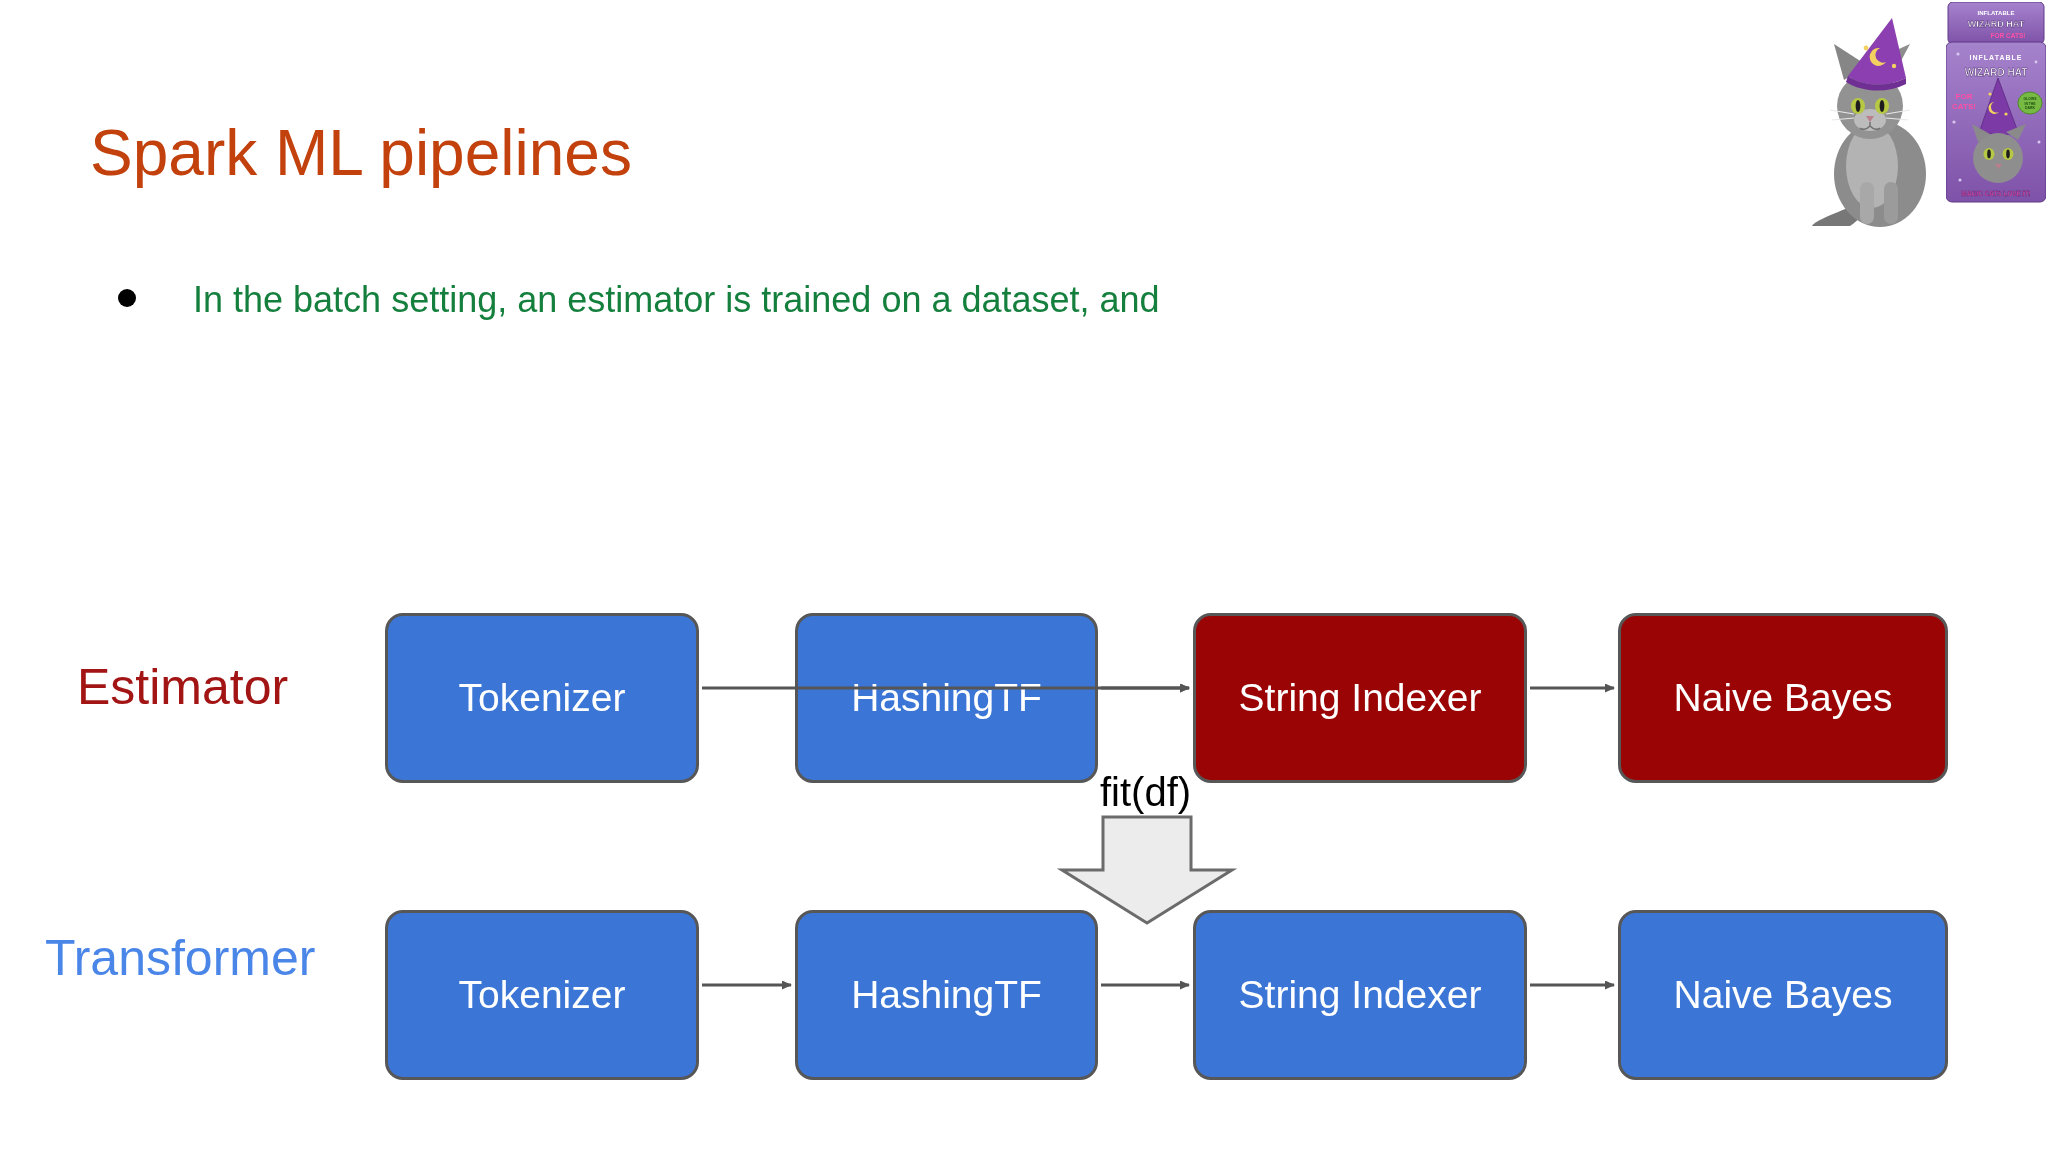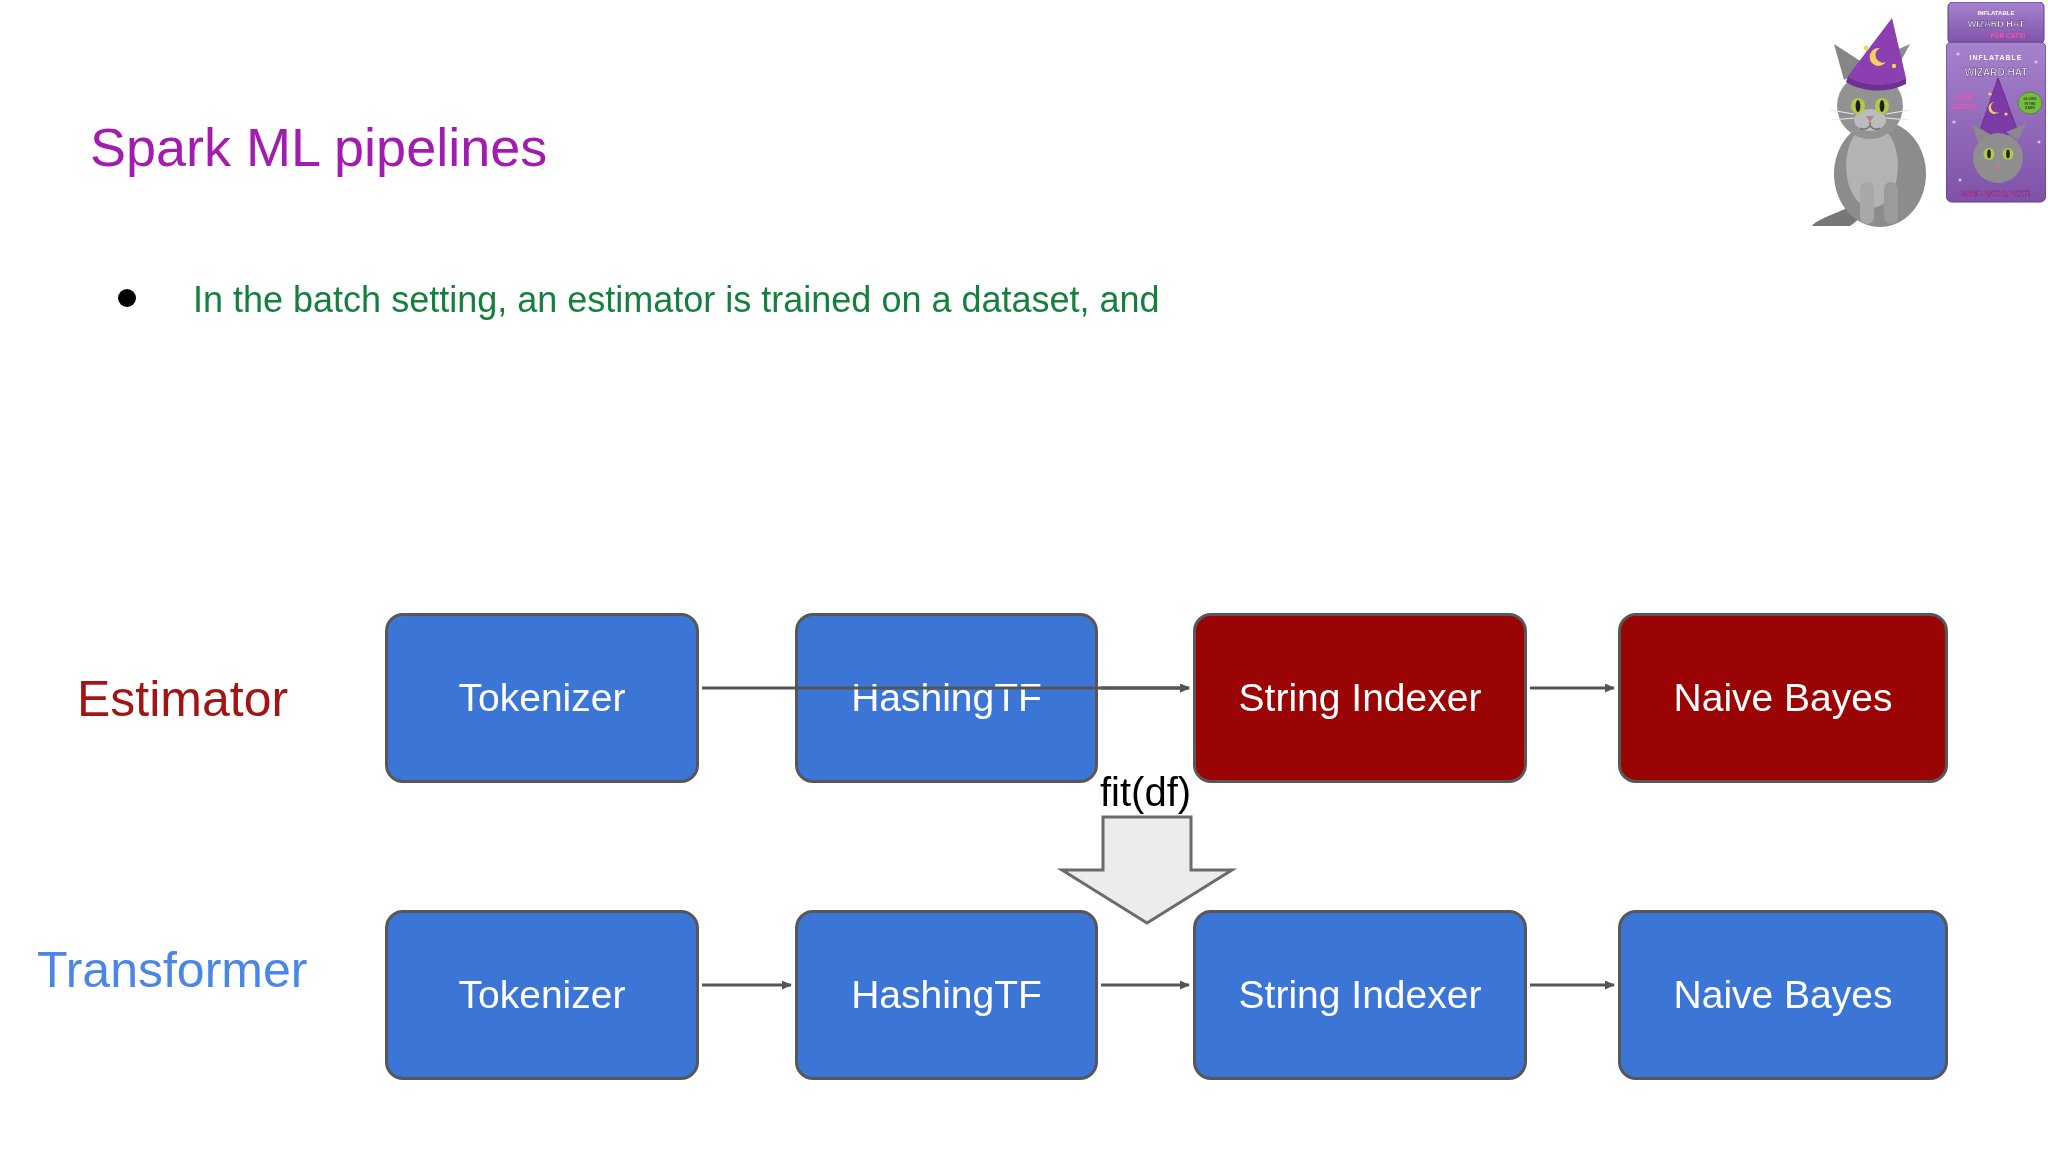--- a/index.html
+++ b/index.html
@@ -1,24 +1,24 @@
 <!DOCTYPE html>
 <html><head>
 <meta charset="utf-8">
 <style>
   html,body{margin:0;padding:0;background:#ffffff;}
   .slide{
     position:relative;width:2048px;height:1152px;background:#ffffff;overflow:hidden;
     font-family:"Liberation Sans","DejaVu Sans",sans-serif;color:#000;
   }
   .abs{position:absolute;}
-  .title{left:90px;top:118px;font-size:54px;line-height:1.1;color:#a21caf;text-align:right;}
+  .title{left:90px;top:118px;font-size:64px;line-height:1.1;color:#c2410c;text-align:right;}
   .bullet-dot{left:118px;top:289px;width:18px;height:18px;border-radius:50%;background:#000;}
   .bullet-text{left:193px;top:268px;font-size:36px;line-height:63px;color:#15803d;}
-  .row-label{font-size:50px;line-height:56px;white-space:nowrap;margin-top:12px;}
+  .row-label{font-size:50px;line-height:56px;white-space:nowrap;}
   .stage{
     height:170px;border:3px solid #575757;border-radius:18px;box-sizing:border-box;
     display:flex;align-items:center;justify-content:center;
     color:#ffffff;font-size:39px;white-space:nowrap;
   }
   .row1{top:613px;} .row2{top:910px;}
   .fit-label{left:1100px;top:763px;font-size:40px;line-height:40px;color:#000;margin-top:9px;}
   .overlay{left:0;top:0;pointer-events:none;}
   .decor-svg{position:absolute;}
 </style>
@@ -28,21 +28,21 @@
 <div class="slide">
 
   <div class="abs title">Spark ML pipelines</div>
 
   <div class="abs bullet-dot"></div>
   <div class="abs bullet-text">
     <div>In the batch setting, an estimator is trained on a dataset, and</div>
   </div>
 
   <div class="abs row-label" style="left: 77px; top: 659px; color: rgb(163, 20, 20);">Estimator</div>
-  <div class="abs row-label" style="left: 37px; top: 930px; color: rgb(74, 134, 232);">Transformer</div>
+  <div class="abs row-label" style="left: 45px; top: 930px; color: rgb(74, 134, 232);">Transformer</div>
 
   <div class="abs stage row1" style="left: 385px; width: 314px; background-color: rgb(59, 118, 214); border-color: rgb(87, 87, 87);">Tokenizer</div>
   <div class="abs stage row1" style="left: 795px; width: 303px; background-color: rgb(59, 118, 214); border-color: rgb(87, 87, 87);">HashingTF</div>
   <div class="abs stage row1" style="left: 1193px; width: 334px; background-color: rgb(154, 4, 4); border-color: rgb(87, 87, 87);">String Indexer</div>
   <div class="abs stage row1" style="left: 1618px; width: 330px; background-color: rgb(154, 4, 4); border-color: rgb(87, 87, 87);">Naive Bayes</div>
 
   <div class="abs stage row2" style="left: 385px; width: 314px; background-color: rgb(59, 118, 214); border-color: rgb(87, 87, 87);">Tokenizer</div>
   <div class="abs stage row2" style="left: 795px; width: 303px; background-color: rgb(59, 118, 214); border-color: rgb(87, 87, 87);">HashingTF</div>
   <div class="abs stage row2" style="left: 1193px; width: 334px; background-color: rgb(59, 118, 214); border-color: rgb(87, 87, 87);">String Indexer</div>
   <div class="abs stage row2" style="left: 1618px; width: 330px; background-color: rgb(59, 118, 214); border-color: rgb(87, 87, 87);">Naive Bayes</div>

